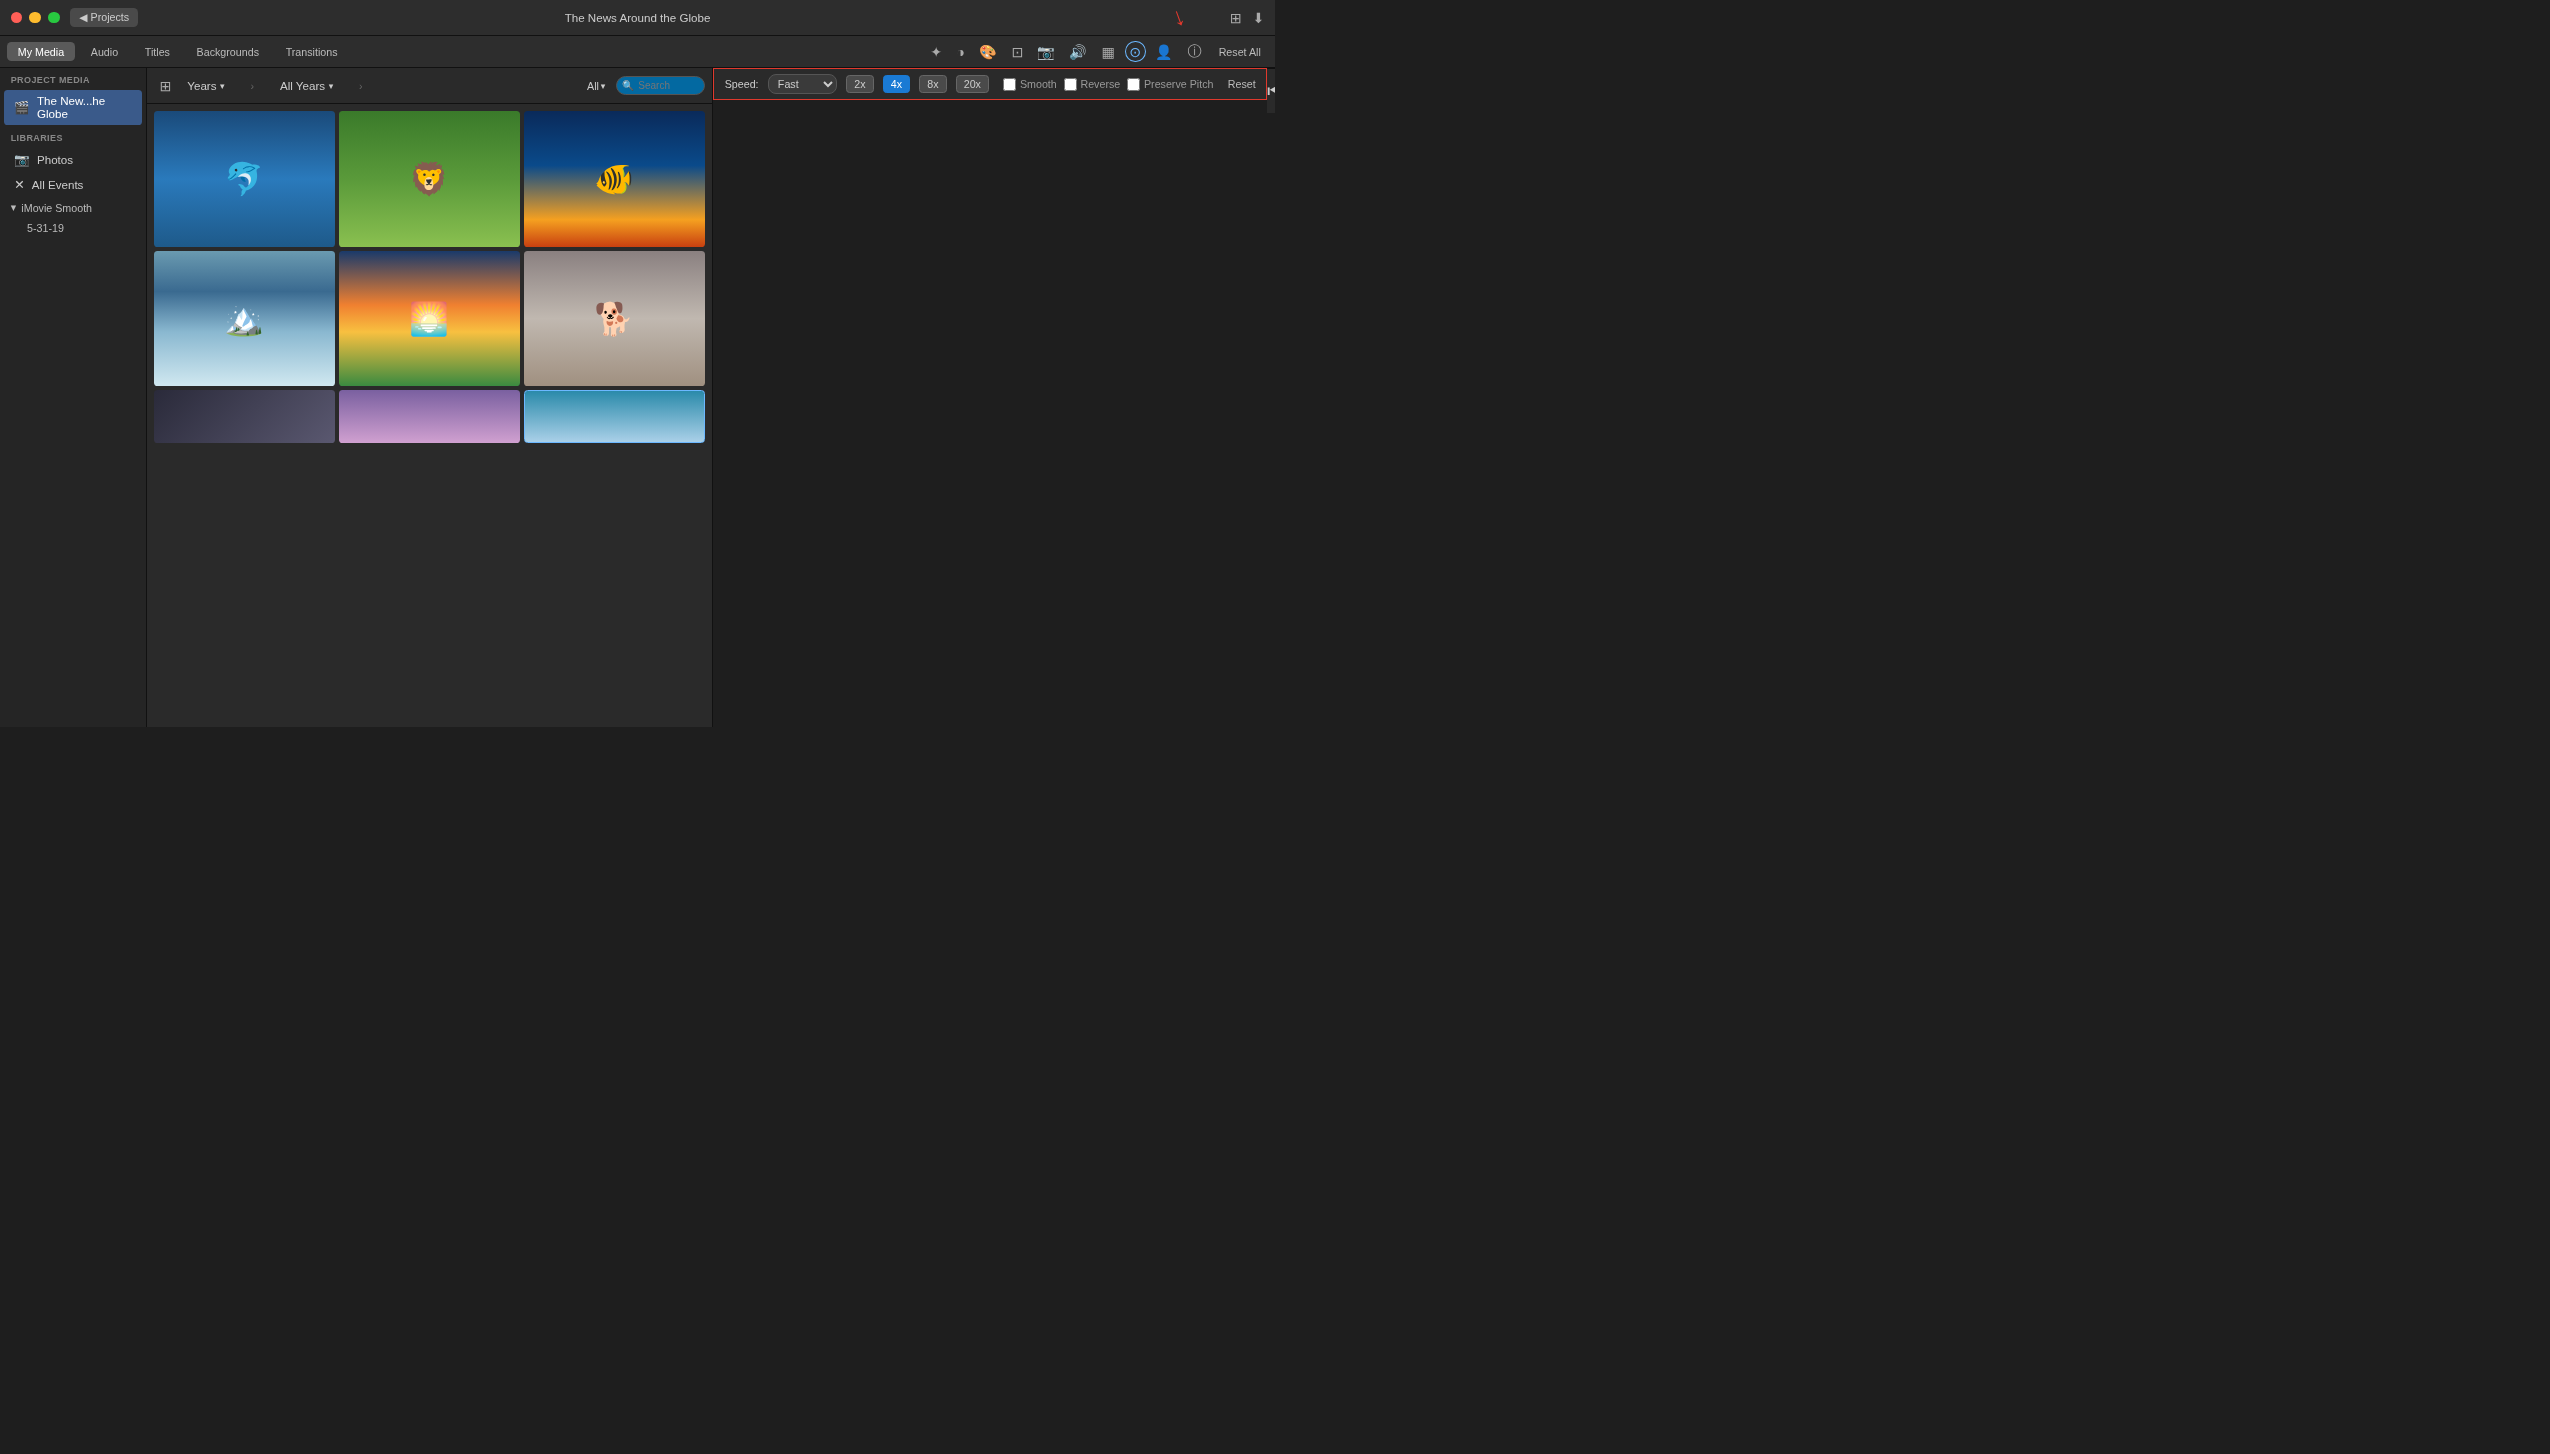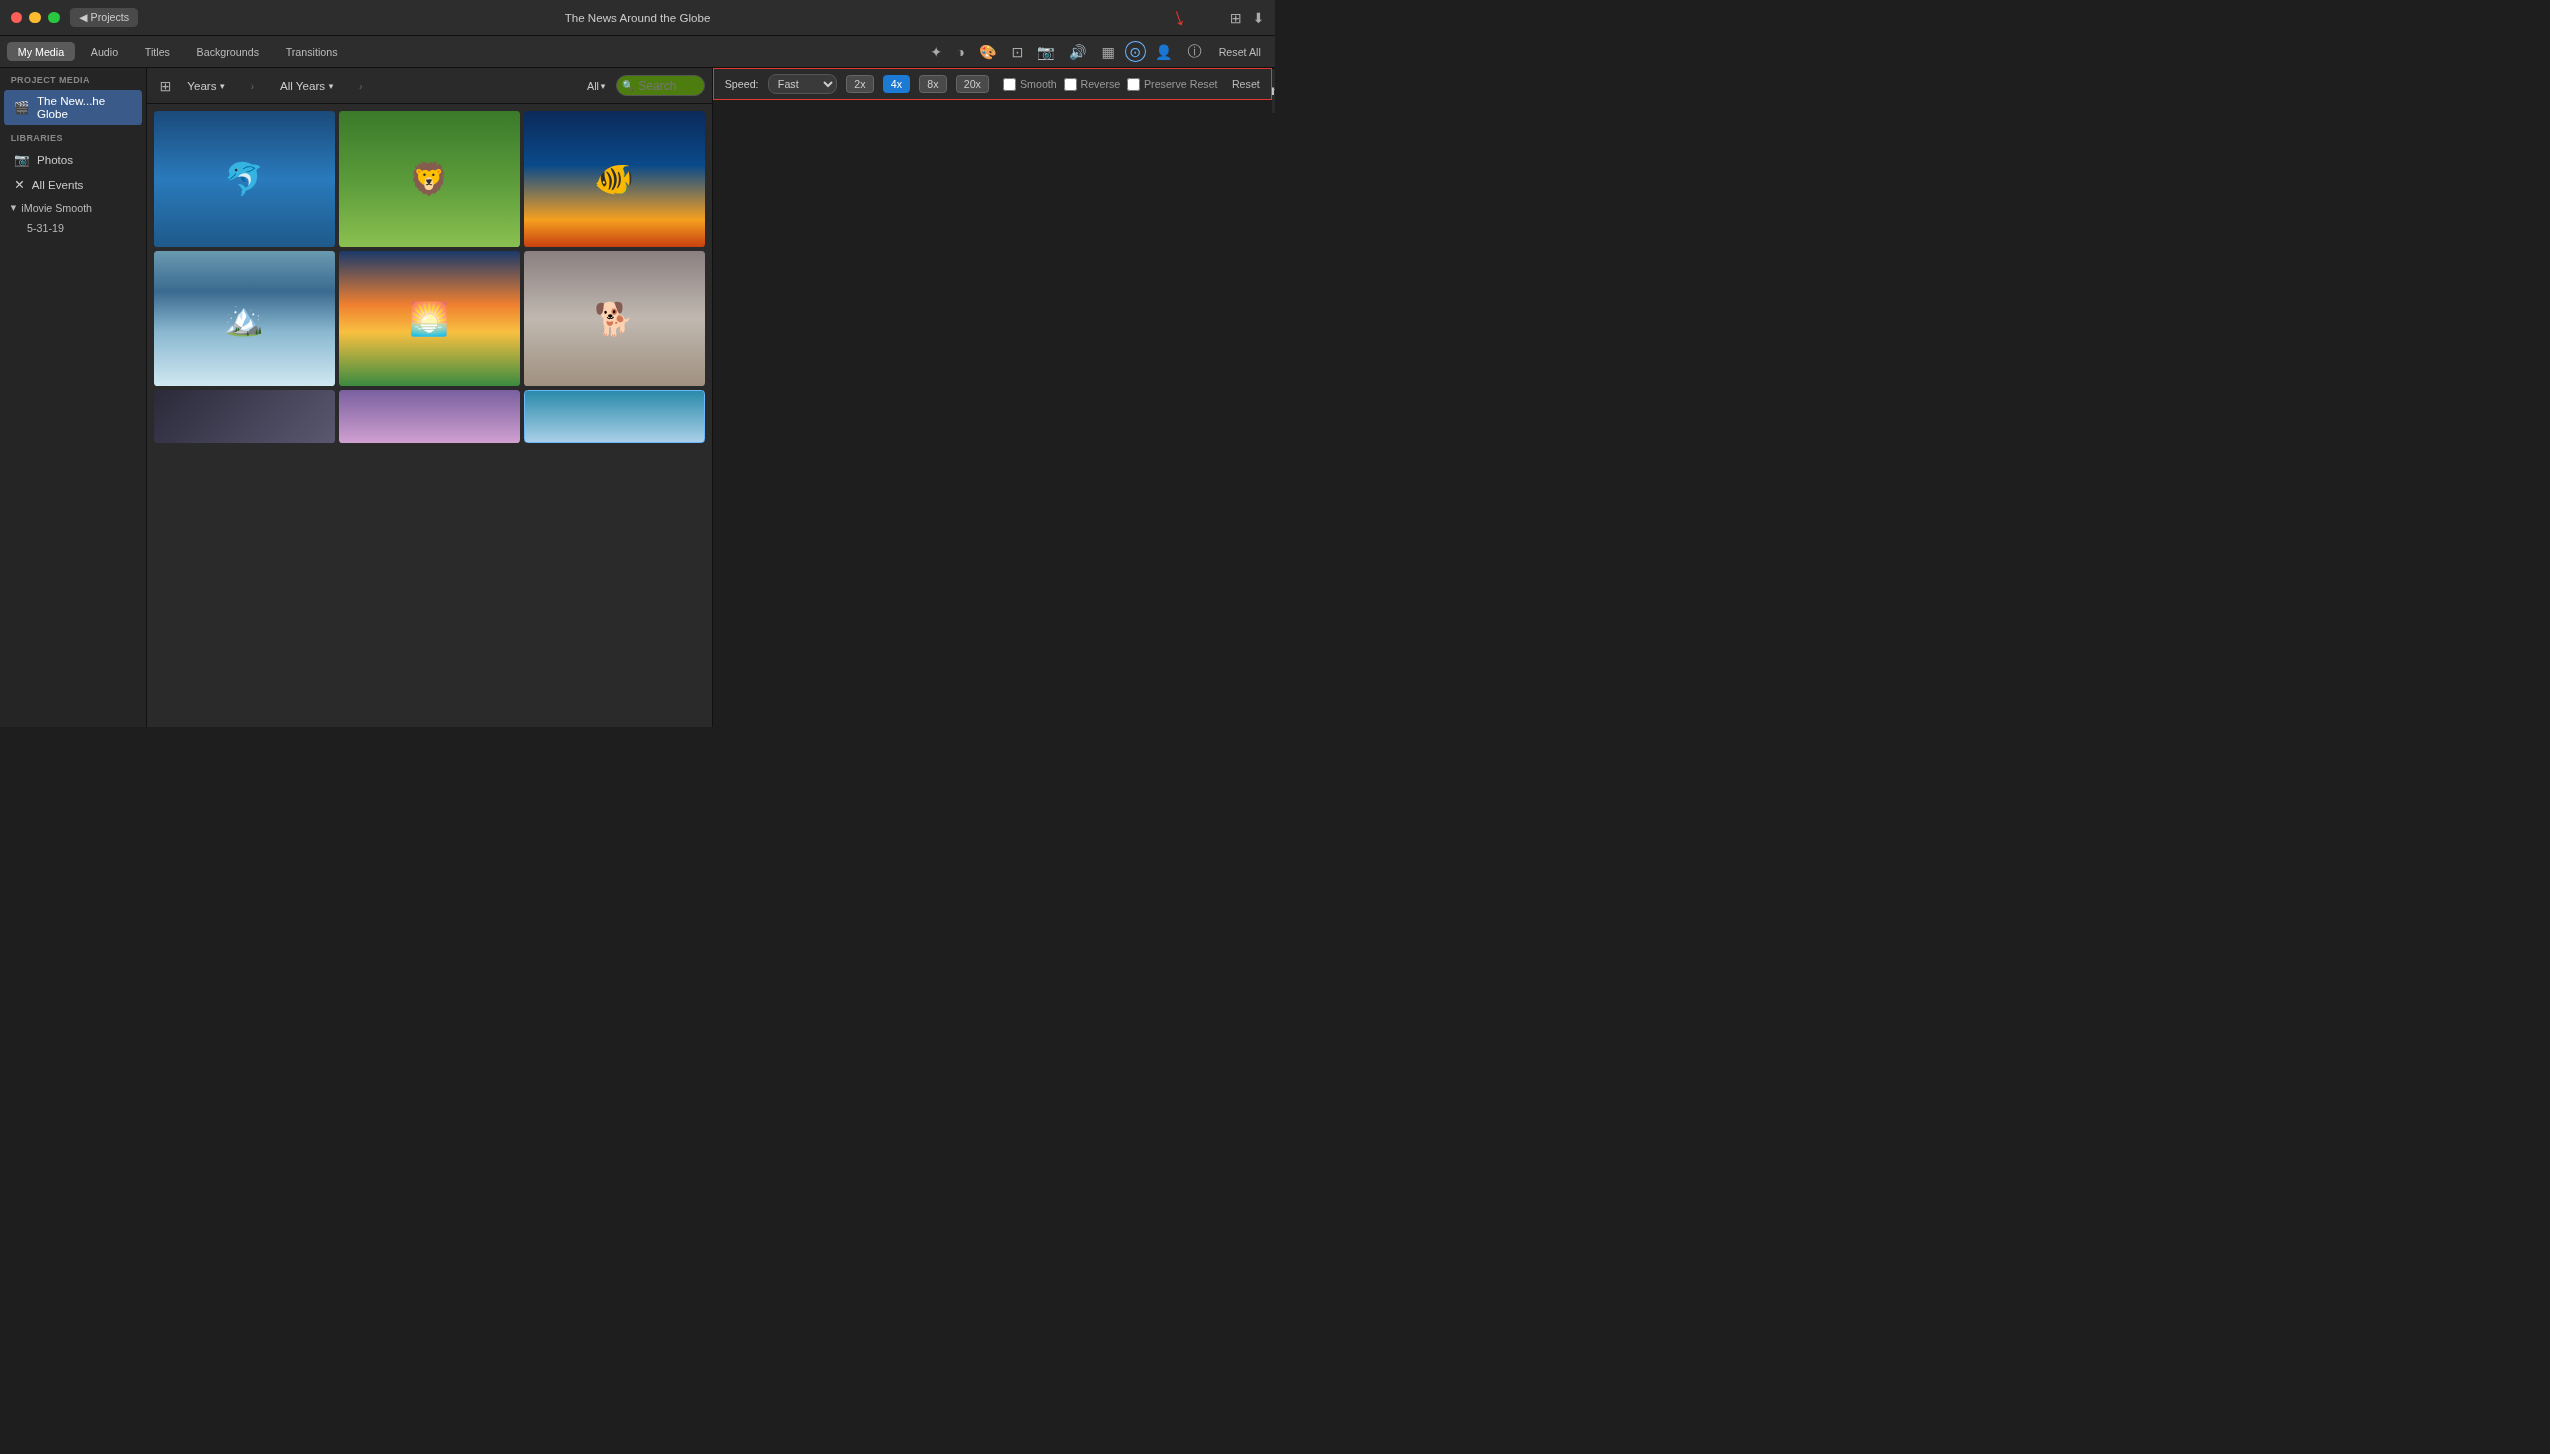--- a/index.html
+++ b/index.html
@@ -286,24 +286,24 @@
       border: none;
       color: #ccc;
       font-size: 10.7px;
       cursor: pointer;
       padding: 1.8px 5.3px;
       display: flex;
       align-items: center;
       gap: 1.8px;
     }
     .search-input {
-      background: #4d7c0f;
+      background: #0369a1;
       border: 0.9px solid #555;
       color: #ccc;
-      font-size: 12px;
+      font-size: 10px;
       padding: 2.7px 7.1px 2.7px 21.4px;
       border-radius: 10.7px;
       outline: none;
       width: 89px;
     }
     .search-wrapper {
       position: relative;
       display: flex;
       align-items: center;
     }
@@ -749,21 +749,21 @@
         <label class="speed-checkbox-label">
           <input type="checkbox" style="">
           <span>Smooth</span>
         </label>
         <label class="speed-checkbox-label">
           <input type="checkbox" style="">
           <span>Reverse</span>
         </label>
         <label class="speed-checkbox-label">
           <input type="checkbox" style="">
-          <span>Preserve Reset</span>
+          <span>Preserve Pitch</span>
         </label>
       </div>
       <button class="speed-reset-btn">Reset</button>
     </div>
 
     <div class="preview-video">
       <div class="preview-canvas">
 
         <div class="table-leg-left"></div>
 

